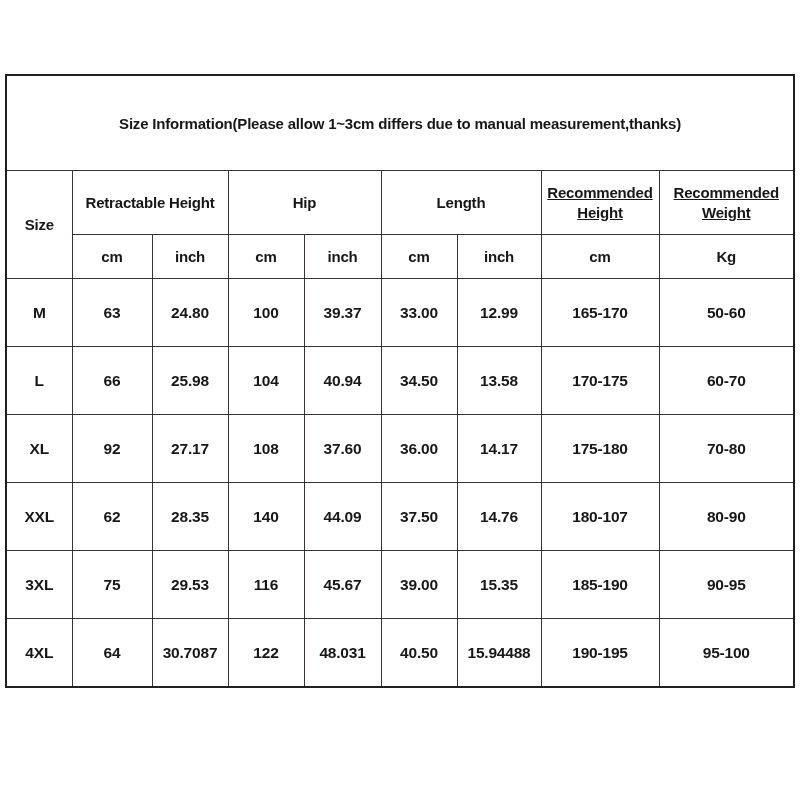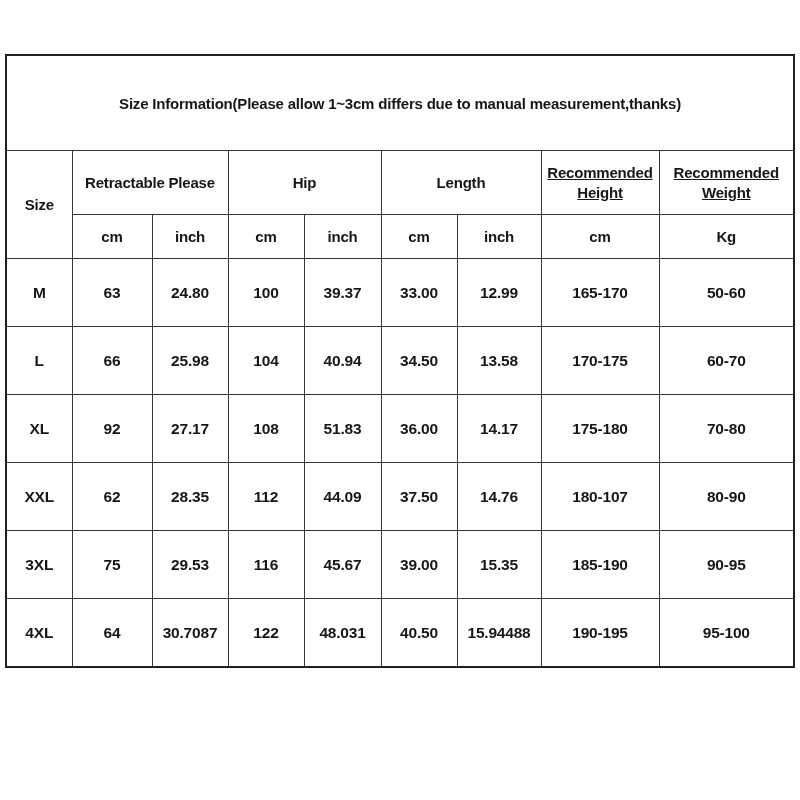--- a/index.html
+++ b/index.html
@@ -10,21 +10,21 @@
     width: 800px;
     height: 800px;
     background: #ffffff;
     font-family: "Liberation Sans", sans-serif;
     overflow: hidden;
   }
 
   #size-chart-wrap {
     position: absolute;
     left: 5px;
-    top: 54px;
+    top: 74px;
     width: 790px;
     height: 614px;
   }
 
   table.size-table {
     width: 790px;
     height: 614px;
     border-collapse: collapse;
     table-layout: fixed;
     border: 2px solid #231f20;
@@ -111,21 +111,21 @@
       <col class="c-l-in">
         <col class="c-rh">
         <col class="c-rw">
     </colgroup>
     <tbody>
       <tr>
         <td class="title-cell" colspan="9">Size Information(Please allow 1~3cm differs due to manual measurement,thanks)</td>
       </tr>
       <tr>
         <td class="size-head" rowspan="2">Size</td>
-        <td class="group-head" colspan="2">Retractable Please</td>
+        <td class="group-head" colspan="2">Retractable Height</td>
         <td class="group-head" colspan="2">Hip</td>
         <td class="group-head" colspan="2">Length</td>
         <td class="group-head-wrap">Recommended Height</td>
         <td class="group-head-wrap">Recommended Weight</td>
       </tr>
       <tr>
         <td class="unit-head">cm</td>
         <td class="unit-head">inch</td>
         <td class="unit-head">cm</td>
         <td class="unit-head">inch</td>
@@ -157,32 +157,32 @@
         <td class="tint">13.58</td>
         <td class="tint">170-175</td>
         <td class="tint">60-70</td>
       </tr>
 
       <tr class="data-row">
         <td>XL</td>
         <td>92</td>
         <td>27.17</td>
         <td>108</td>
-        <td>51.83</td>
+        <td>37.60</td>
         <td>36.00</td>
         <td>14.17</td>
         <td>175-180</td>
         <td>70-80</td>
       </tr>
 
       <tr class="data-row">
         <td class="tint">XXL</td>
         <td class="tint">62</td>
         <td class="tint">28.35</td>
-        <td class="tint">112</td>
+        <td class="tint">140</td>
         <td class="tint">44.09</td>
         <td class="tint">37.50</td>
         <td class="tint">14.76</td>
         <td class="tint">180-107</td>
         <td class="tint">80-90</td>
       </tr>
 
       <tr class="data-row">
         <td>3XL</td>
         <td>75</td>

